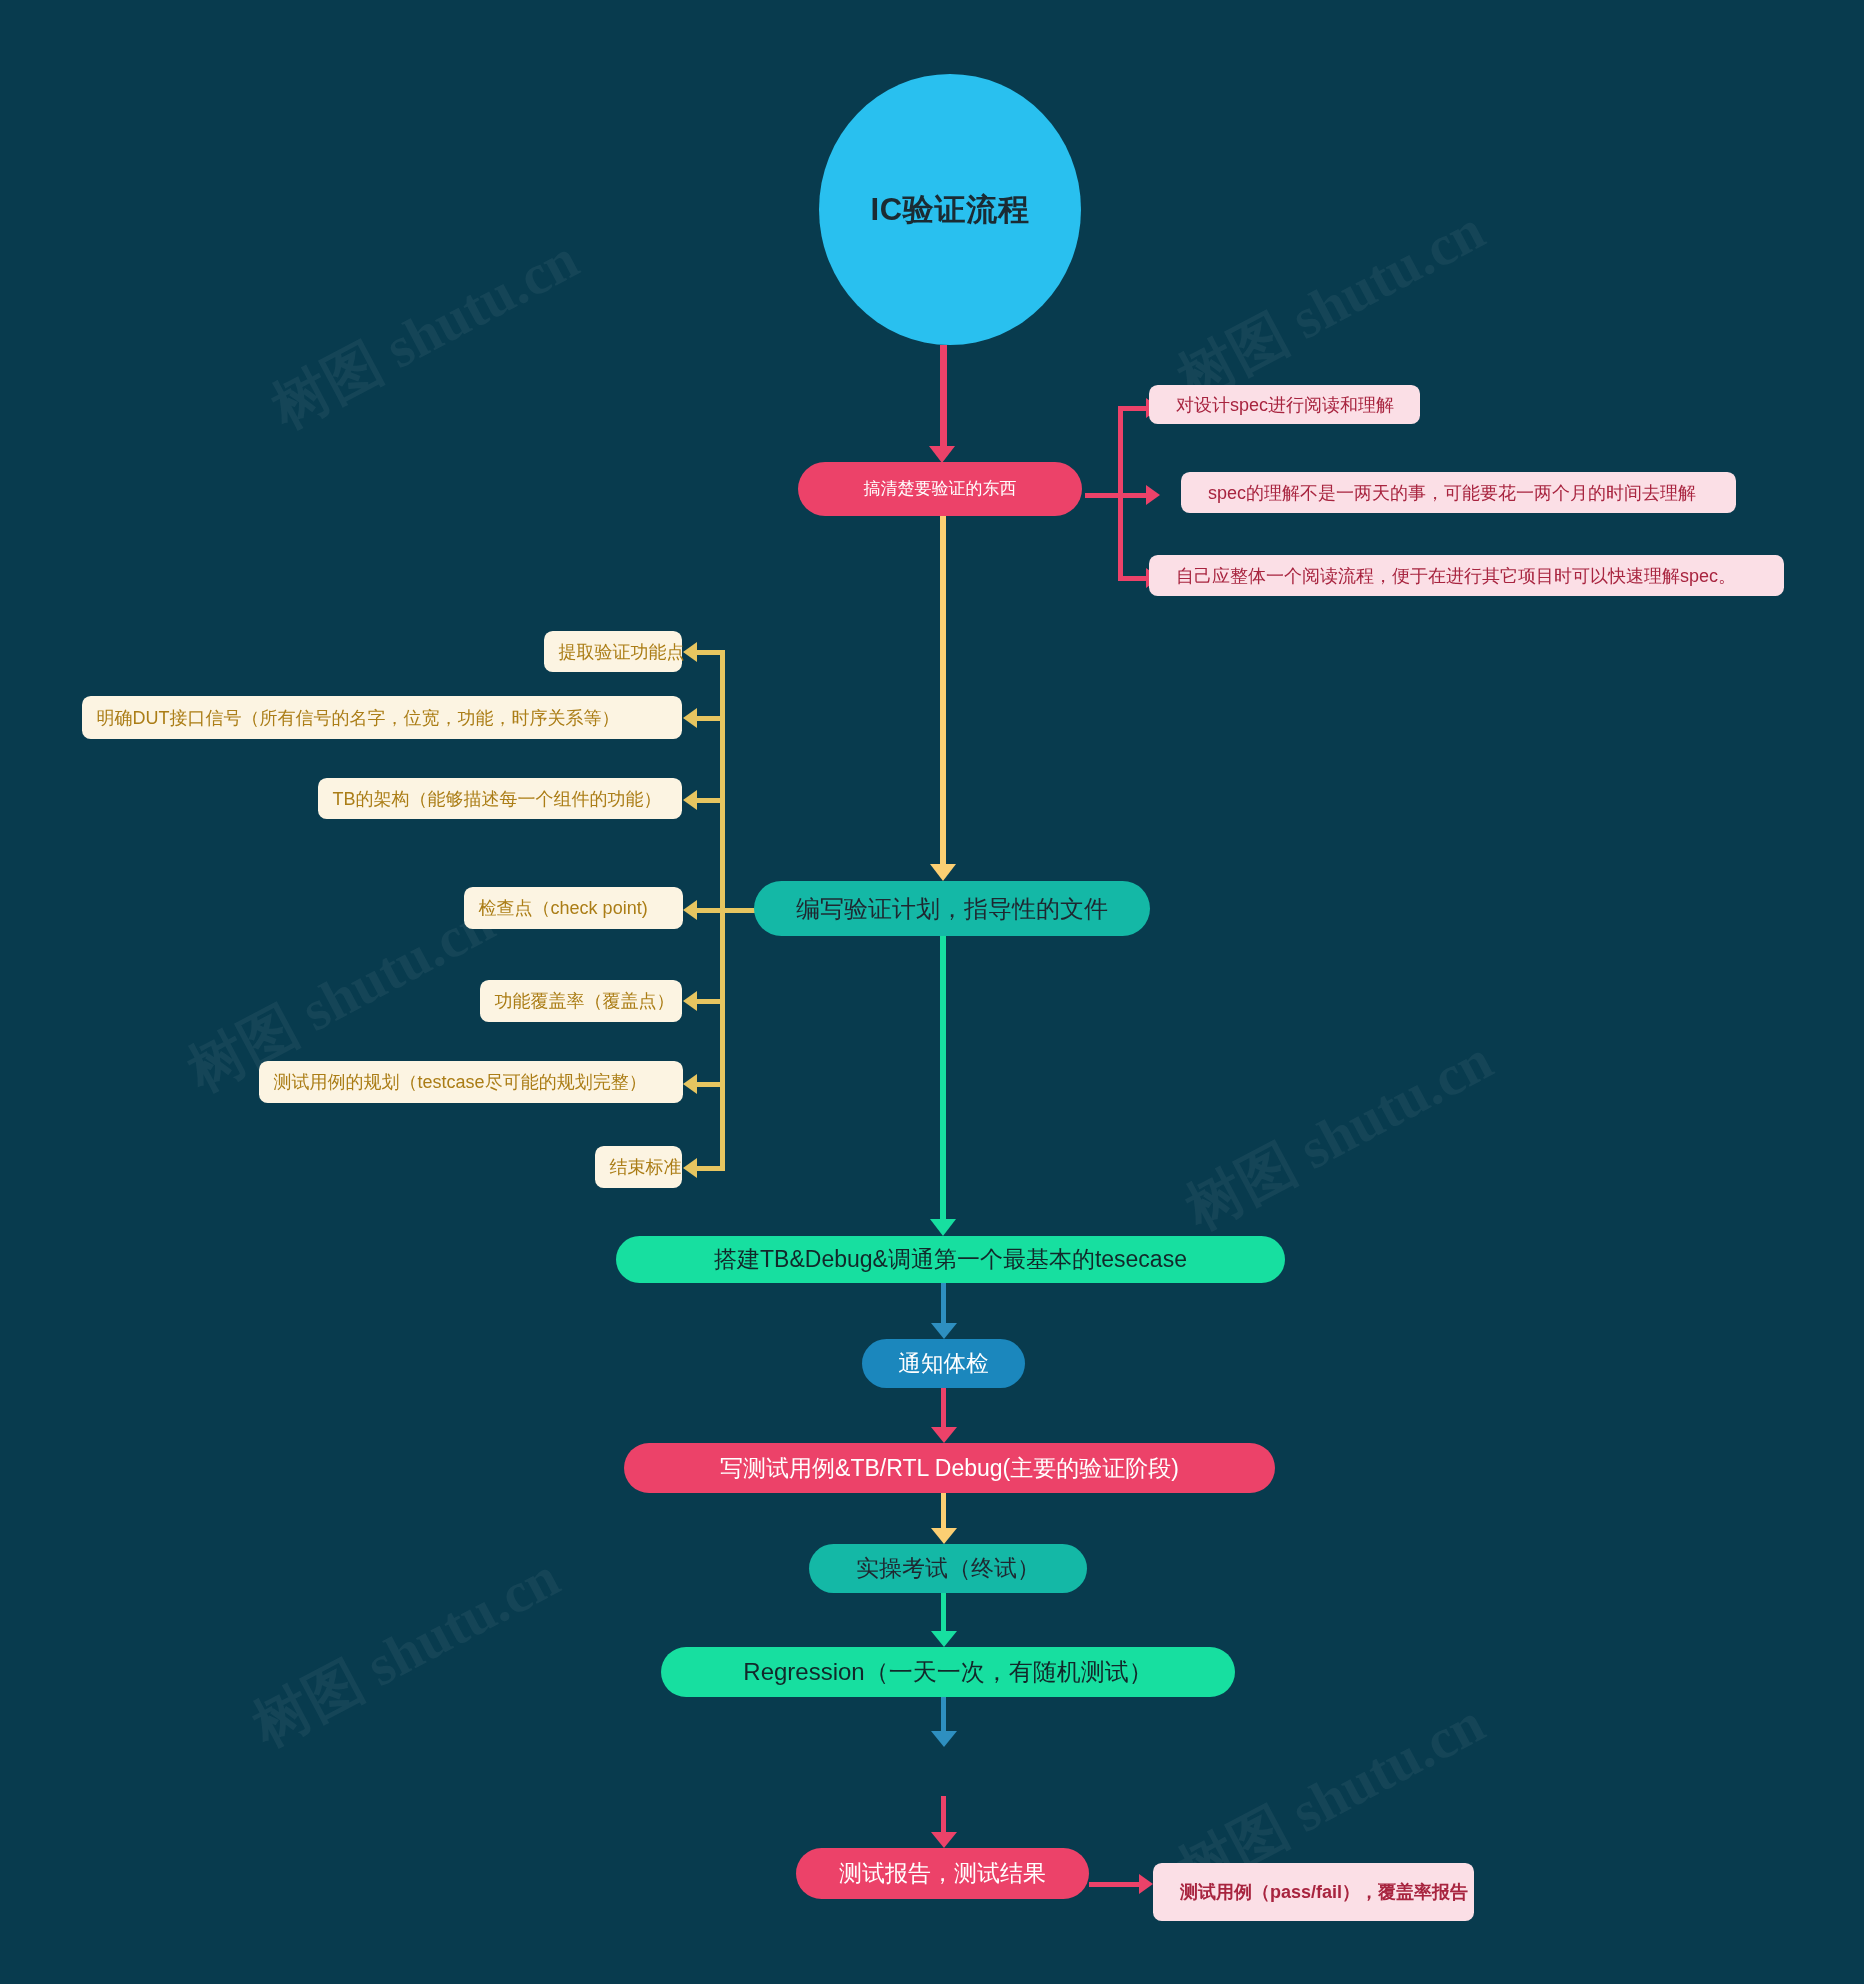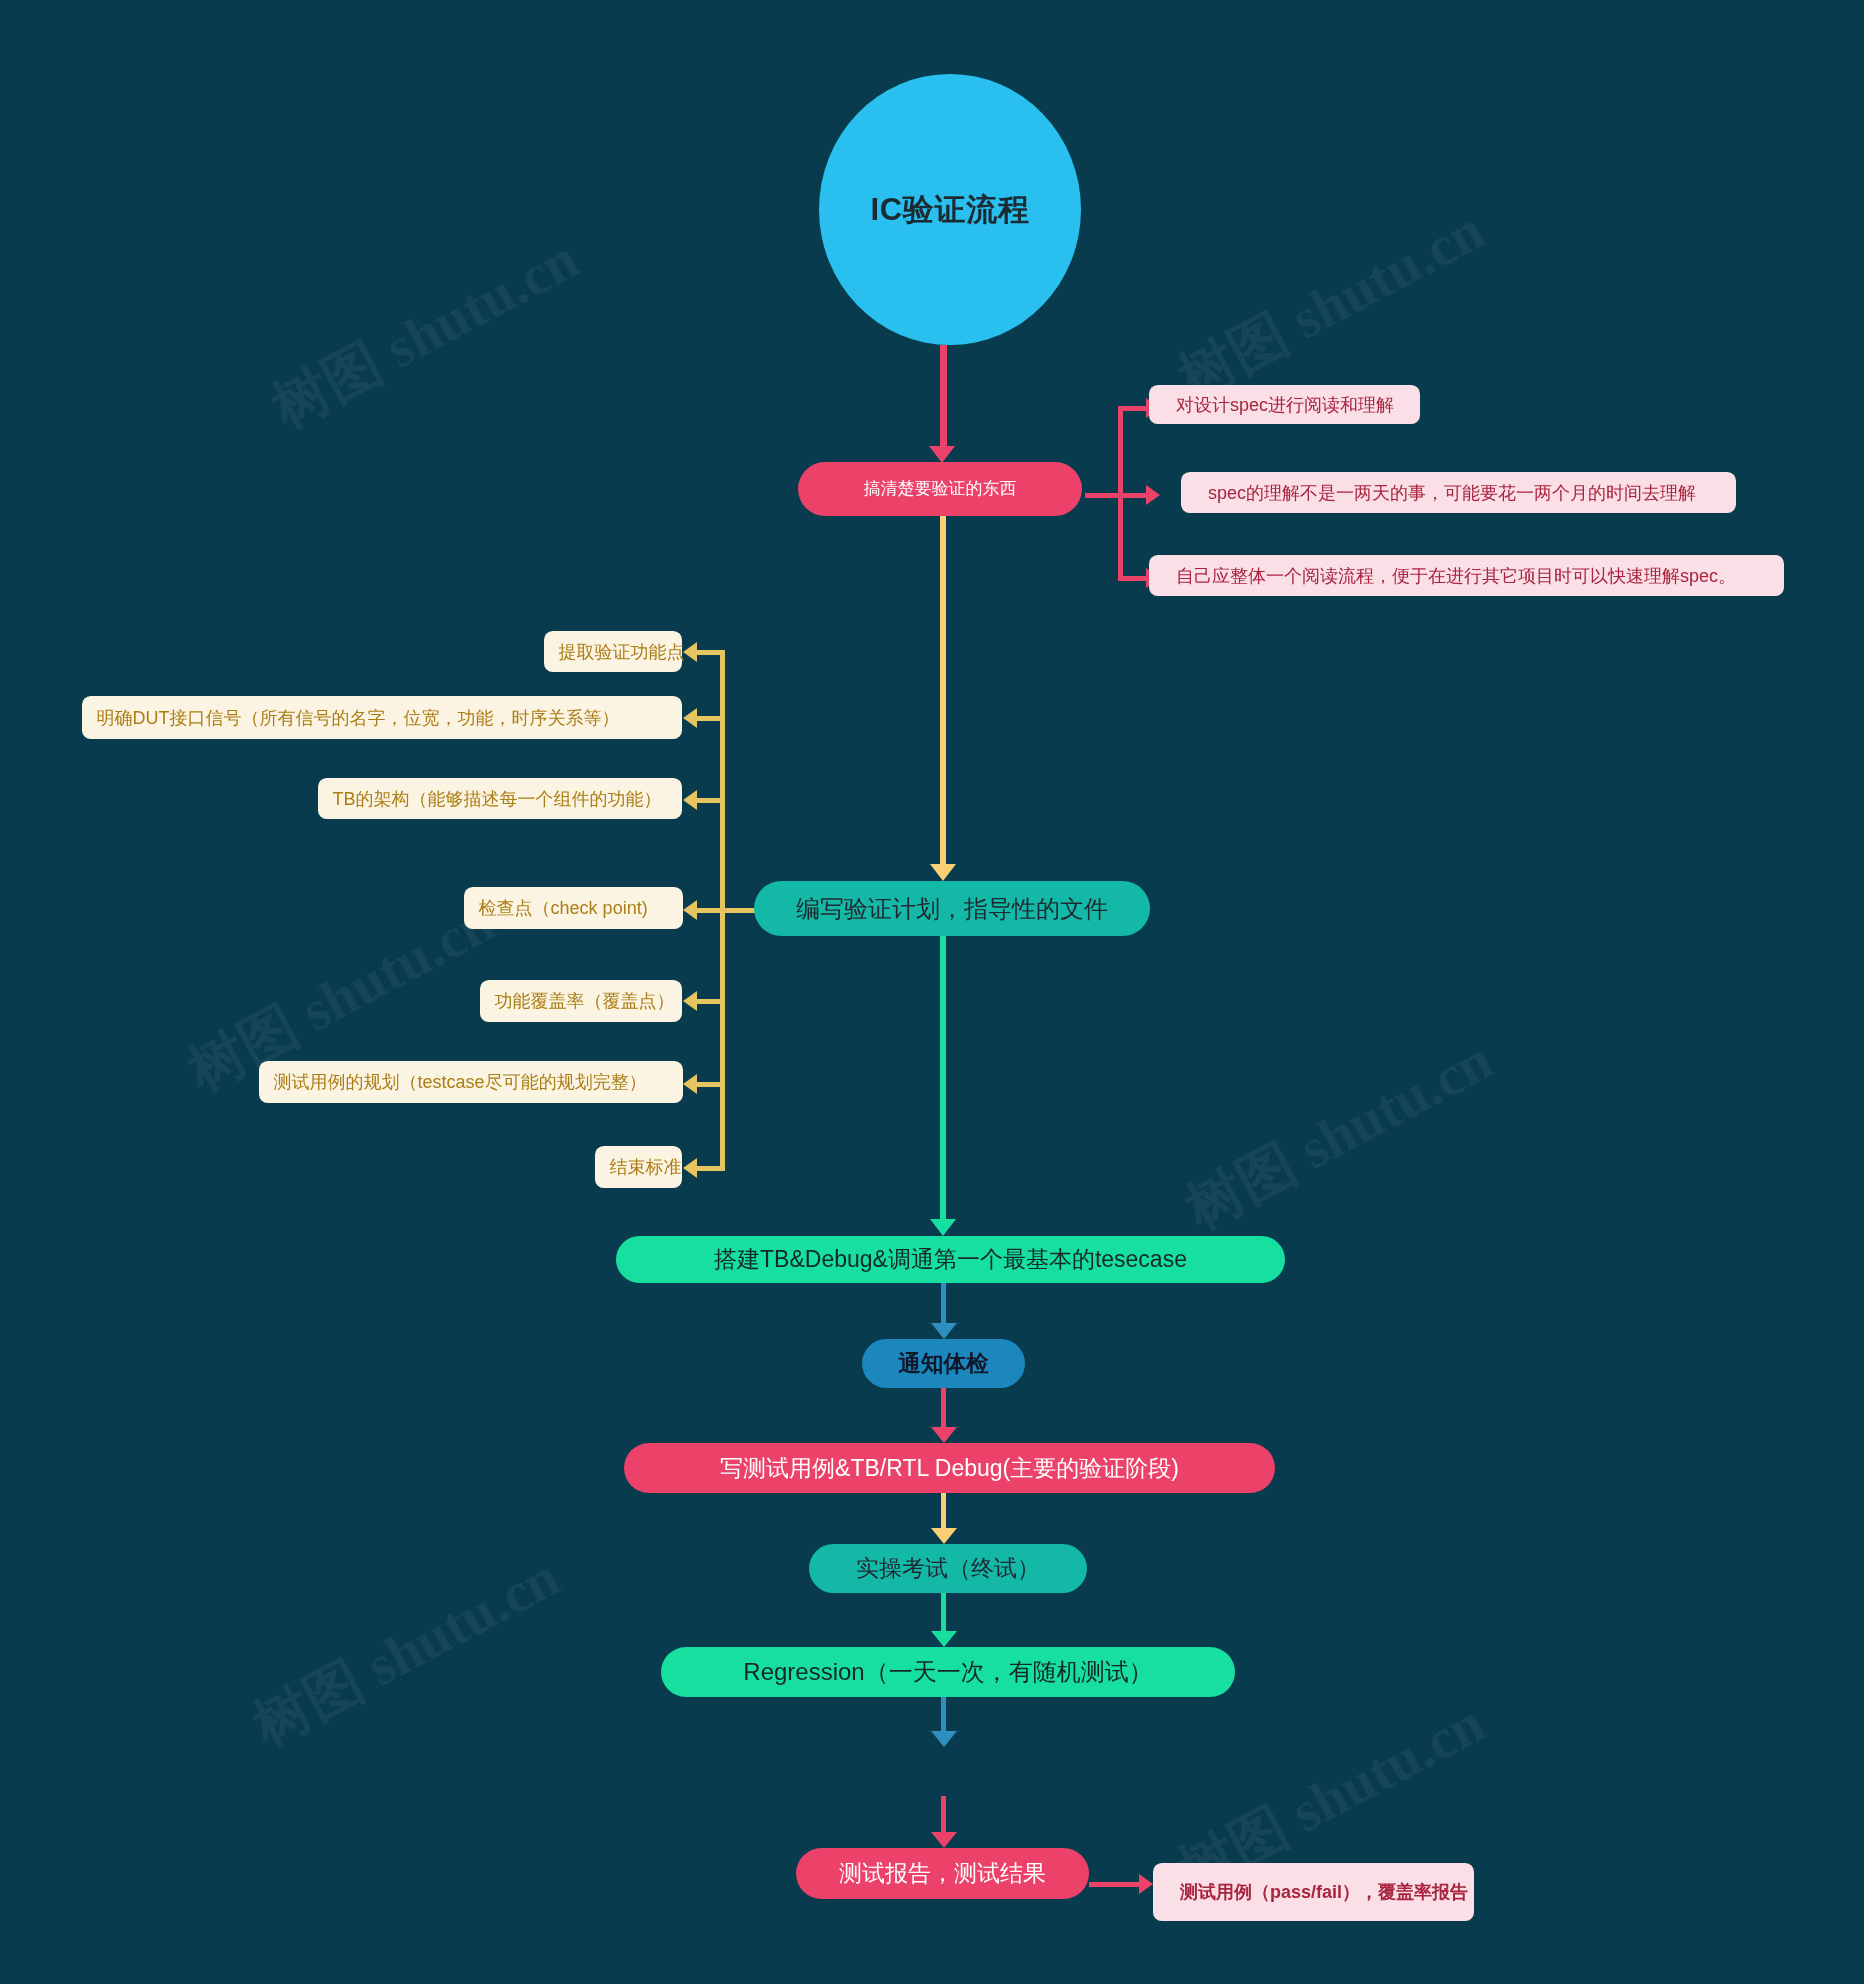--- a/index.html
+++ b/index.html
@@ -48,21 +48,21 @@
     letter-spacing: 0.7px;
   }
 
   .pill {
     border-radius: 728px;
   }
 
   .n-pink   { background: #ec4269; color: #ffffff; }
   .n-yellow { background: #14b8a6; color: #1f2730; }
   .n-green  { background: #17dfa0; color: #12282a; }
-  .n-blue   { background: #1b87bd; color: #0f172a; font-weight: bold; }
+  .n-blue   { background: #1b87bd; color: #ffffff; }
 
   .leaf {
     position: absolute;
     display: flex;
     align-items: center;
     box-sizing: border-box;
     border-radius: 8.7px;
     white-space: nowrap;
   }
   .leaf-cream {

